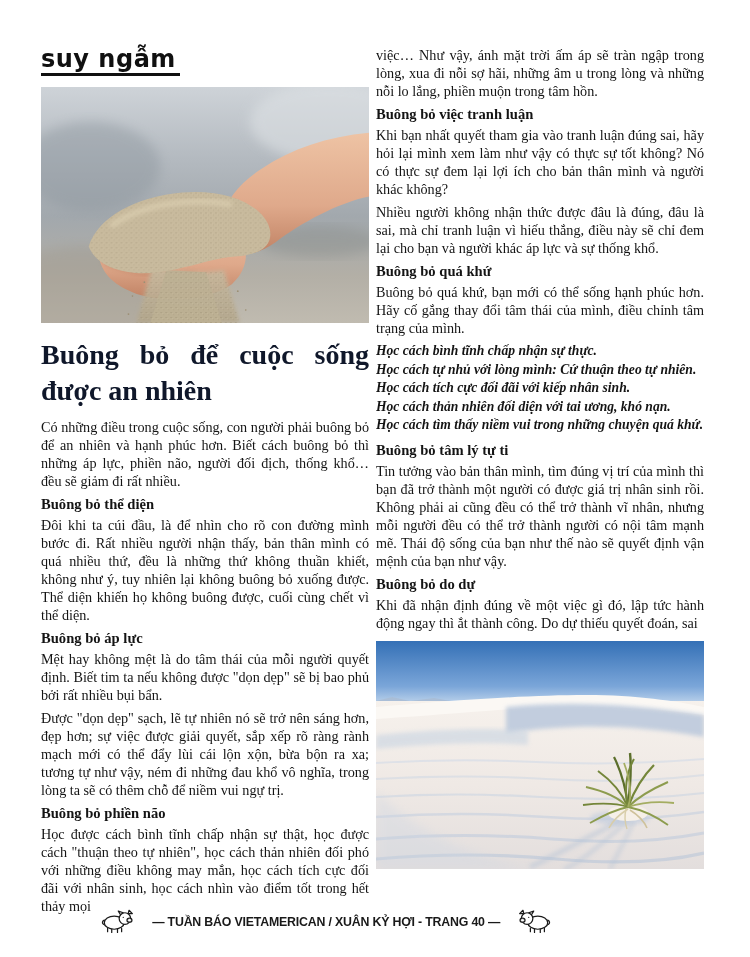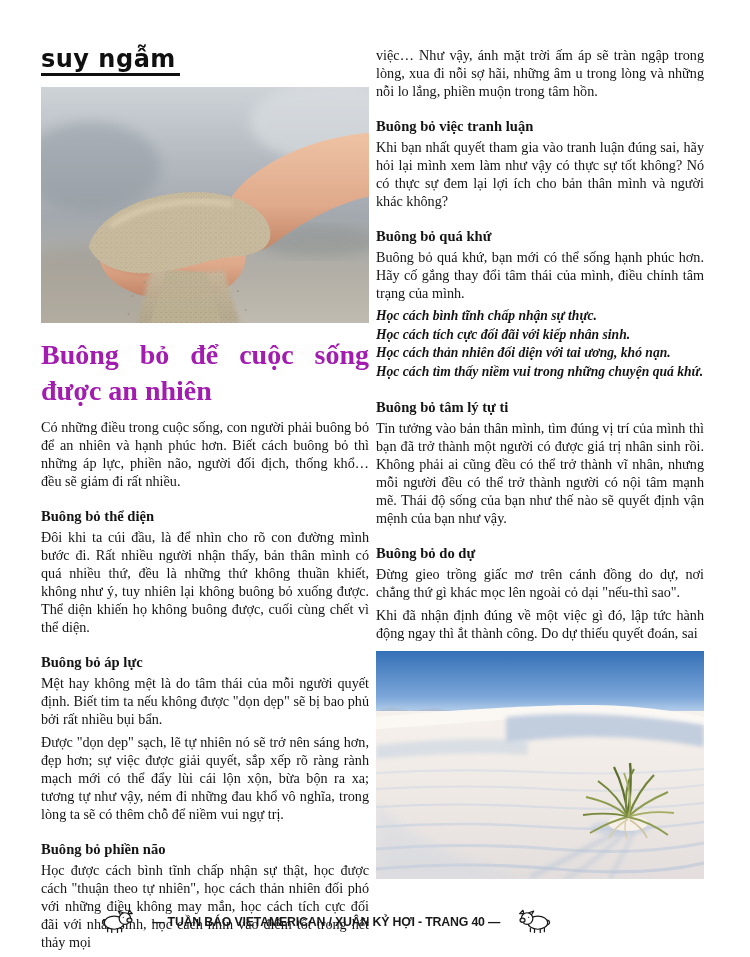--- a/index.html
+++ b/index.html
@@ -17,30 +17,30 @@
     color:#101010; border-bottom:3.5px solid #101010;
     padding:0 4px 1px 0; margin:0 0 11px 0; line-height:1.1;
   }
 
   .photo { width:328px; display:block; line-height:0; }
   .photo svg { display:block; }
   .photo-hand { margin-bottom:13px; }
   .photo-desert { margin-top:9px; }
 
   h1.title {
-    font-size:28px; line-height:36px; font-weight:bold; color:#a21caf;
+    font-size:28px; line-height:36px; font-weight:bold; color:#0f172a;
     margin:14px 0 9px 0; text-align:justify;
   }
 
   p.body {
     font-size:14.2px; line-height:18px; text-align:justify;
     margin:0 0 5px 0;
   }
   .sec-h {
-    font-size:14.6px; font-weight:bold; margin:18px 0 3px 0; line-height:17px;
+    font-size:14.6px; font-weight:bold; margin:6px 0 3px 0; line-height:17px;
   }
   .it-block { margin:3px 0 7px 0; }
   .it-block p {
     font-style:italic; font-weight:bold; font-size:13.6px; line-height:18.5px;
     margin:0; white-space:nowrap; overflow:hidden; text-align:left;
   }
 
   .footer {
     position:absolute; left:0; bottom:24px; width:652px;
     display:flex; align-items:center; justify-content:center; gap:9px;
@@ -124,34 +124,35 @@
       <p class="body">Mệt hay không mệt là do tâm thái của mỗi người quyết định. Biết tim ta nếu không được "dọn dẹp" sẽ bị bao phủ bởi rất nhiều bụi bẩn.</p>
       <p class="body">Được "dọn dẹp" sạch, lẽ tự nhiên nó sẽ trở nên sáng hơn, đẹp hơn; sự việc được giải quyết, sắp xếp rõ ràng rành mạch mới có thể đẩy lùi cái lộn xộn, bừa bộn ra xa; tương tự như vậy, ném đi những đau khổ vô nghĩa, trong lòng ta sẽ có thêm chỗ để niềm vui ngự trị.</p>
       <div class="sec-h">Buông bỏ phiền não</div>
       <p class="body">Học được cách bình tĩnh chấp nhận sự thật, học được cách "thuận theo tự nhiên", học cách thản nhiên đối phó với những điều không may mắn, học cách tích cực đối đãi với nhân sinh, học cách nhìn vào điểm tốt trong hết thảy mọi</p>
     </div>
 
     <div class="col">
       <p class="body">việc… Như vậy, ánh mặt trời ấm áp sẽ tràn ngập trong lòng, xua đi nỗi sợ hãi, những âm u trong lòng và những nỗi lo lắng, phiền muộn trong tâm hồn.</p>
       <div class="sec-h">Buông bỏ việc tranh luận</div>
       <p class="body">Khi bạn nhất quyết tham gia vào tranh luận đúng sai, hãy hỏi lại mình xem làm như vậy có thực sự tốt không? Nó có thực sự đem lại lợi ích cho bản thân mình và người khác không?</p>
+      <p class="body">Nhiều người không nhận thức được đâu là đúng, đâu là sai, mà chỉ tranh luận vì hiếu thắng, điều này sẽ chỉ đem lại cho bạn và người khác áp lực và sự thống khổ.</p>
       <div class="sec-h">Buông bỏ quá khứ</div>
       <p class="body">Buông bỏ quá khứ, bạn mới có thể sống hạnh phúc hơn. Hãy cố gắng thay đổi tâm thái của mình, điều chỉnh tâm trạng của mình.</p>
 
       <div class="it-block">
         <p>Học cách bình tĩnh chấp nhận sự thực.</p>
+        <p>Học cách tự nhủ với lòng mình: Cứ thuận theo tự nhiên.</p>
         <p>Học cách tích cực đối đãi với kiếp nhân sinh.</p>
         <p>Học cách thản nhiên đối diện với tai ương, khó nạn.</p>
         <p>Học cách tìm thấy niềm vui trong những chuyện quá khứ.</p>
       </div>
 
       <div class="sec-h">Buông bỏ tâm lý tự ti</div>
       <p class="body">Tin tưởng vào bản thân mình, tìm đúng vị trí của mình thì bạn đã trở thành một người có được giá trị nhân sinh rồi. Không phải ai cũng đều có thể trở thành vĩ nhân, nhưng mỗi người đều có thể trở thành người có nội tâm mạnh mẽ. Thái độ sống của bạn như thế nào sẽ quyết định vận mệnh của bạn như vậy.</p>
       <div class="sec-h">Buông bỏ do dự</div>
-      <p class="body">Đừng gieo trồng giấc mơ trên cánh đồng do dự, nơi chẳng thứ gì khác mọc lên ngoài cỏ dại "nếu-thì sao".</p>
       <p class="body">Khi đã nhận định đúng về một việc gì đó, lập tức hành động ngay thì ắt thành công. Do dự thiếu quyết đoán, sai</p>
 
       <div class="photo photo-desert">
         <svg viewBox="0 0 328 228" width="328" height="228">
           <defs>
             <linearGradient id="sky" x1="0" y1="0" x2="0" y2="1">
               <stop offset="0" stop-color="#3470b6"></stop>
                 <stop offset="0.65" stop-color="#7ba6d9"></stop>
               <stop offset="1" stop-color="#d9e6f3"></stop>
             </linearGradient>

